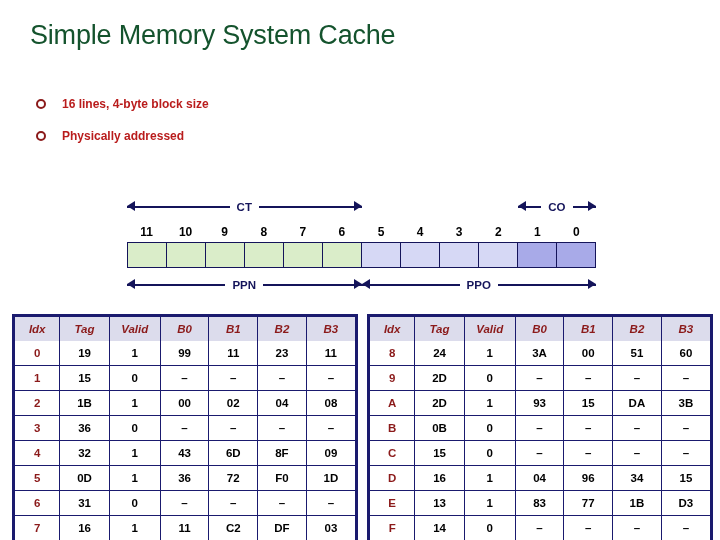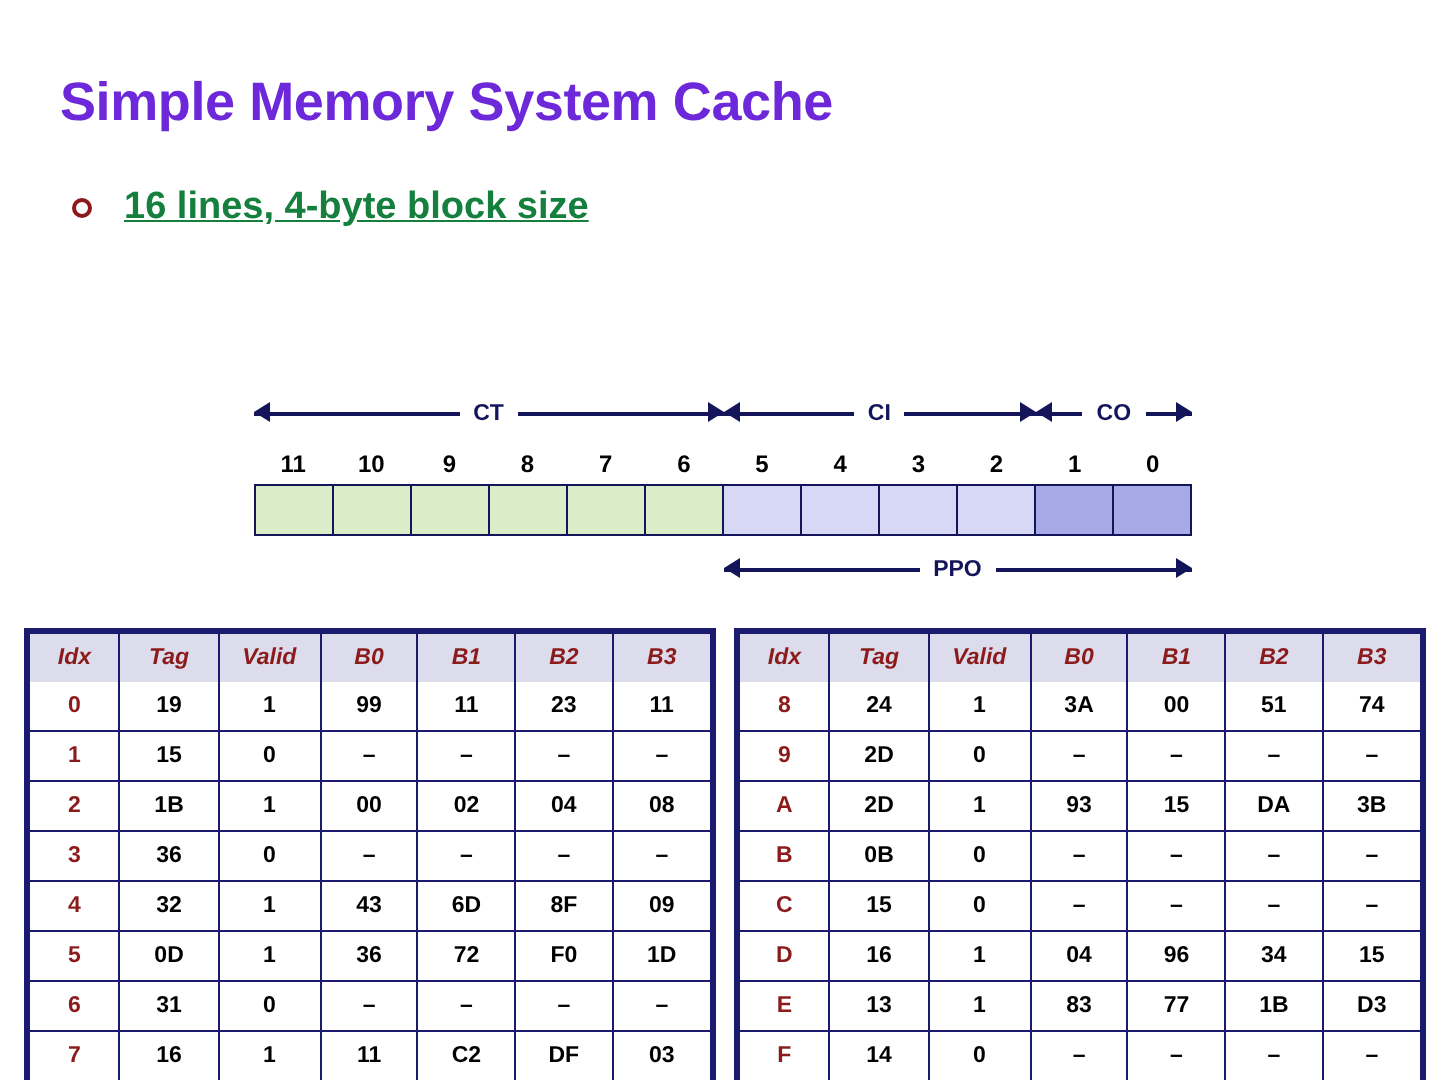--- a/index.html
+++ b/index.html
@@ -13,25 +13,25 @@
     font-family: "Liberation Sans", sans-serif;
     color: #000000;
     overflow: hidden;
     position: relative;
   }
 
   
   #slide-title {
     position: absolute;
     left: 30px;
-    top: 36px;
+    top: 20px;
     font-size: 27px;
-    font-weight: bold;
+    font-weight: normal;
     letter-spacing: -0.2px;
-    color: #6d28d9;
+    color: #14532d;
     white-space: nowrap;
   }
 
   
   #bullet-list {
     position: absolute;
     left: 36px;
     top: 88px;
     width: 560px;
   }
@@ -43,25 +43,24 @@
   .bullet-marker {
     width: 10px;
     height: 10px;
     border: 2px solid #8B1A1A;
     border-radius: 50%;
     box-sizing: border-box;
     margin-right: 16px;
     flex: 0 0 auto;
   }
   .bullet-text {
-    font-size: 19px;
+    font-size: 12px;
     font-weight: bold;
-    color: #15803d;
+    color: #b91c1c;
     white-space: nowrap;
-    text-decoration: underline;
   }
 
   
   #addr-diagram {
     position: absolute;
     left: 127px;
     top: 198px;
     width: 469px;
   }
 
@@ -193,36 +192,34 @@
 </head>
 <body>
 
 <div id="slide-title">Simple Memory System Cache</div>
 
 <div id="bullet-list">
   <div class="bullet-row">
     <span class="bullet-marker"></span>
     <span class="bullet-text">16 lines, 4-byte block size</span>
   </div>
+  <div class="bullet-row">
+    <span class="bullet-marker"></span>
+    <span class="bullet-text">Physically addressed</span>
+  </div>
 </div>
 
 <div id="addr-diagram">
 
   <div class="arrow-row">
     <div class="arrow-span" id="span-ct" style="left: 0%; width: 50%;">
       <span class="arrow-line"></span>
       <span class="arrow-head left"></span>
       <span class="arrow-head right"></span>
       <span class="arrow-label">CT</span>
-    </div>
-    <div class="arrow-span" id="span-ci" style="left: 50%; width: 33.3333%;">
-      <span class="arrow-line"></span>
-      <span class="arrow-head left"></span>
-      <span class="arrow-head right"></span>
-      <span class="arrow-label">CI</span>
     </div>
     <div class="arrow-span" id="span-co" style="left: 83.3333%; width: 16.6667%;">
       <span class="arrow-line"></span>
       <span class="arrow-head left"></span>
       <span class="arrow-head right"></span>
       <span class="arrow-label">CO</span>
     </div>
   </div>
 
   <div class="bit-number-row">
@@ -249,20 +246,26 @@
       <div class="bit-box ct"></div>
       <div class="bit-box ci"></div>
       <div class="bit-box ci"></div>
       <div class="bit-box ci"></div>
       <div class="bit-box ci"></div>
       <div class="bit-box co"></div>
       <div class="bit-box co"></div>
     </div>
 
   <div class="arrow-row lower-arrow-row">
+    <div class="arrow-span" id="span-ppn" style="left: 0%; width: 50%;">
+      <span class="arrow-line"></span>
+      <span class="arrow-head left"></span>
+      <span class="arrow-head right"></span>
+      <span class="arrow-label">PPN</span>
+    </div>
     <div class="arrow-span" id="span-ppo" style="left: 50%; width: 50%;">
       <span class="arrow-line"></span>
       <span class="arrow-head left"></span>
       <span class="arrow-head right"></span>
       <span class="arrow-label">PPO</span>
     </div>
   </div>
 </div>
 
 <div class="cache-table-wrap" id="cache-table-left">
@@ -387,21 +390,21 @@
         </tr>
     </thead>
     <tbody id="right-body">
         <tr>
           <td class="idx-cell">8</td>
           <td>24</td>
           <td>1</td>
           <td>3A</td>
           <td>00</td>
           <td>51</td>
-          <td>74</td>
+          <td>60</td>
         </tr>
         <tr>
           <td class="idx-cell">9</td>
           <td>2D</td>
           <td>0</td>
           <td>–</td>
           <td>–</td>
           <td>–</td>
           <td>–</td>
         </tr>

